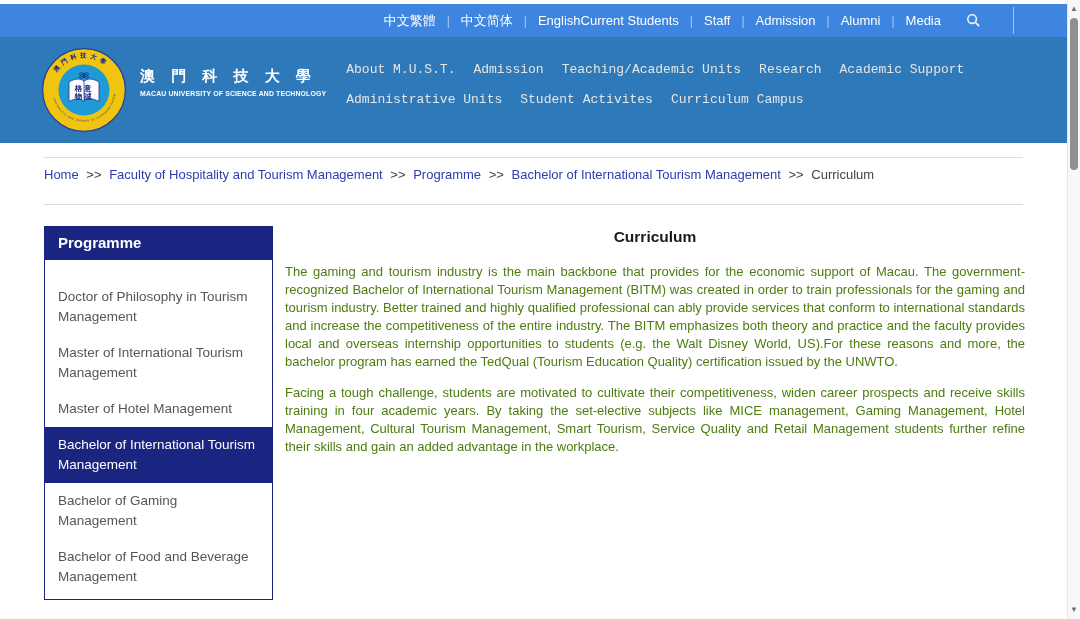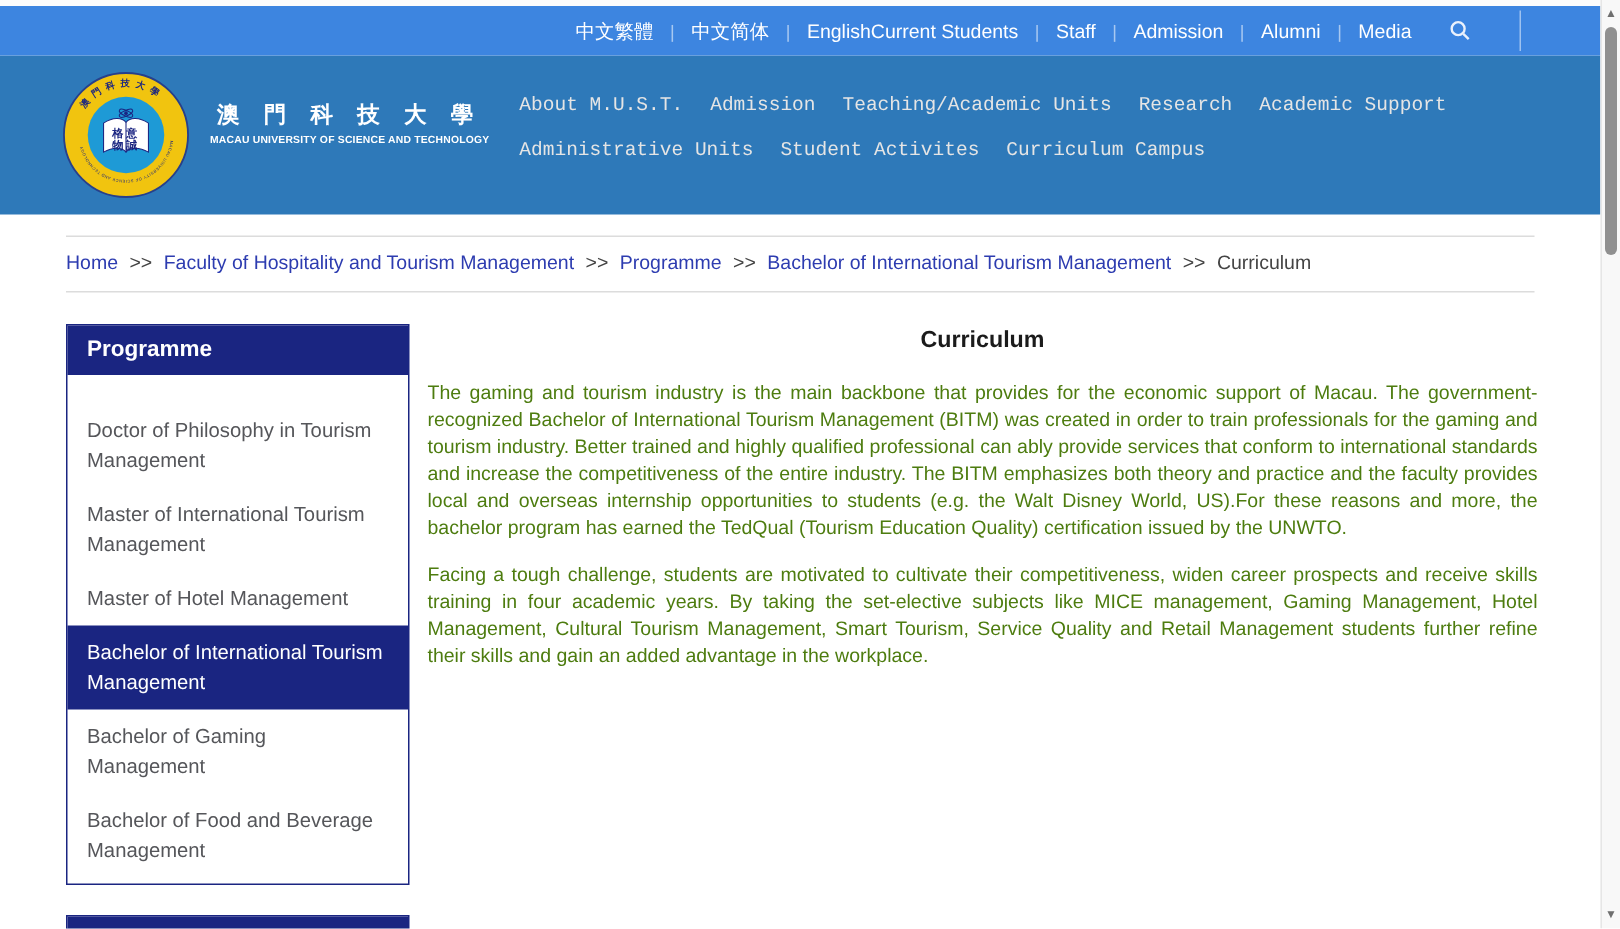--- a/index.html
+++ b/index.html
@@ -23,34 +23,34 @@
   .pipe { color:rgba(255,255,255,.55); font-size:12px; }
   .search-btn { margin-left:14px; margin-right:60px; display:flex; align-items:center; cursor:pointer; }
   .topbar-divider { position:absolute; right:53px; top:3px; bottom:3px; width:1px; background:rgba(255,255,255,.5); }
 
   
   .header {
     height:106px; background:var(--header_blue,#2e79b9);
     display:flex; align-items:flex-start; padding-left:40px;
   }
   .logo { width:88px; height:88px; margin-top:9px; flex:none; }
-  .uni-name { margin:30px 0 0 12px; color:#fff; flex:none;text-align:center; }
+  .uni-name { margin:30px 0 0 12px; color:#fff; flex:none; }
   .uni-zh { font-size:15px; font-weight:600; letter-spacing:6px; white-space:nowrap; }
   .uni-en { font-size:6.9px; font-weight:700; margin-top:4px; letter-spacing:.15px; white-space:nowrap; }
   .main-nav {
     display:flex; flex-wrap:wrap; column-gap:18px; row-gap:15px;
     max-width:780px; margin:25px 0 0 20px;
   }
   .nav-item { color:#e5e5e5; font-size:13px; cursor:pointer; white-space:nowrap;font-family:Liberation Mono, monospace; }
 
   
   .breadcrumb {
     margin:14px 44px 0 44px;
     border-top:1px solid #dcdcdc; border-bottom:1px solid #dcdcdc;
-    padding:9px 0 12px; font-size:13px; color:#444;
+    padding:9px 0 22px; font-size:13px; color:#444;
   }
   .crumb-link { color:var(--link_blue,#2d3cb0); cursor:pointer; }
   .crumb-sep { color:#444; margin:0 4px; }
   .crumb-current { color:#444; }
 
   
   .content-row { display:flex; margin:21px 42px 0 44px; gap:12px; align-items:flex-start; }
   .sidebar { width:229px; flex:none; }
   .box { border:1px solid var(--navy,#1a2581); background:#fff; }
   .box-header {

